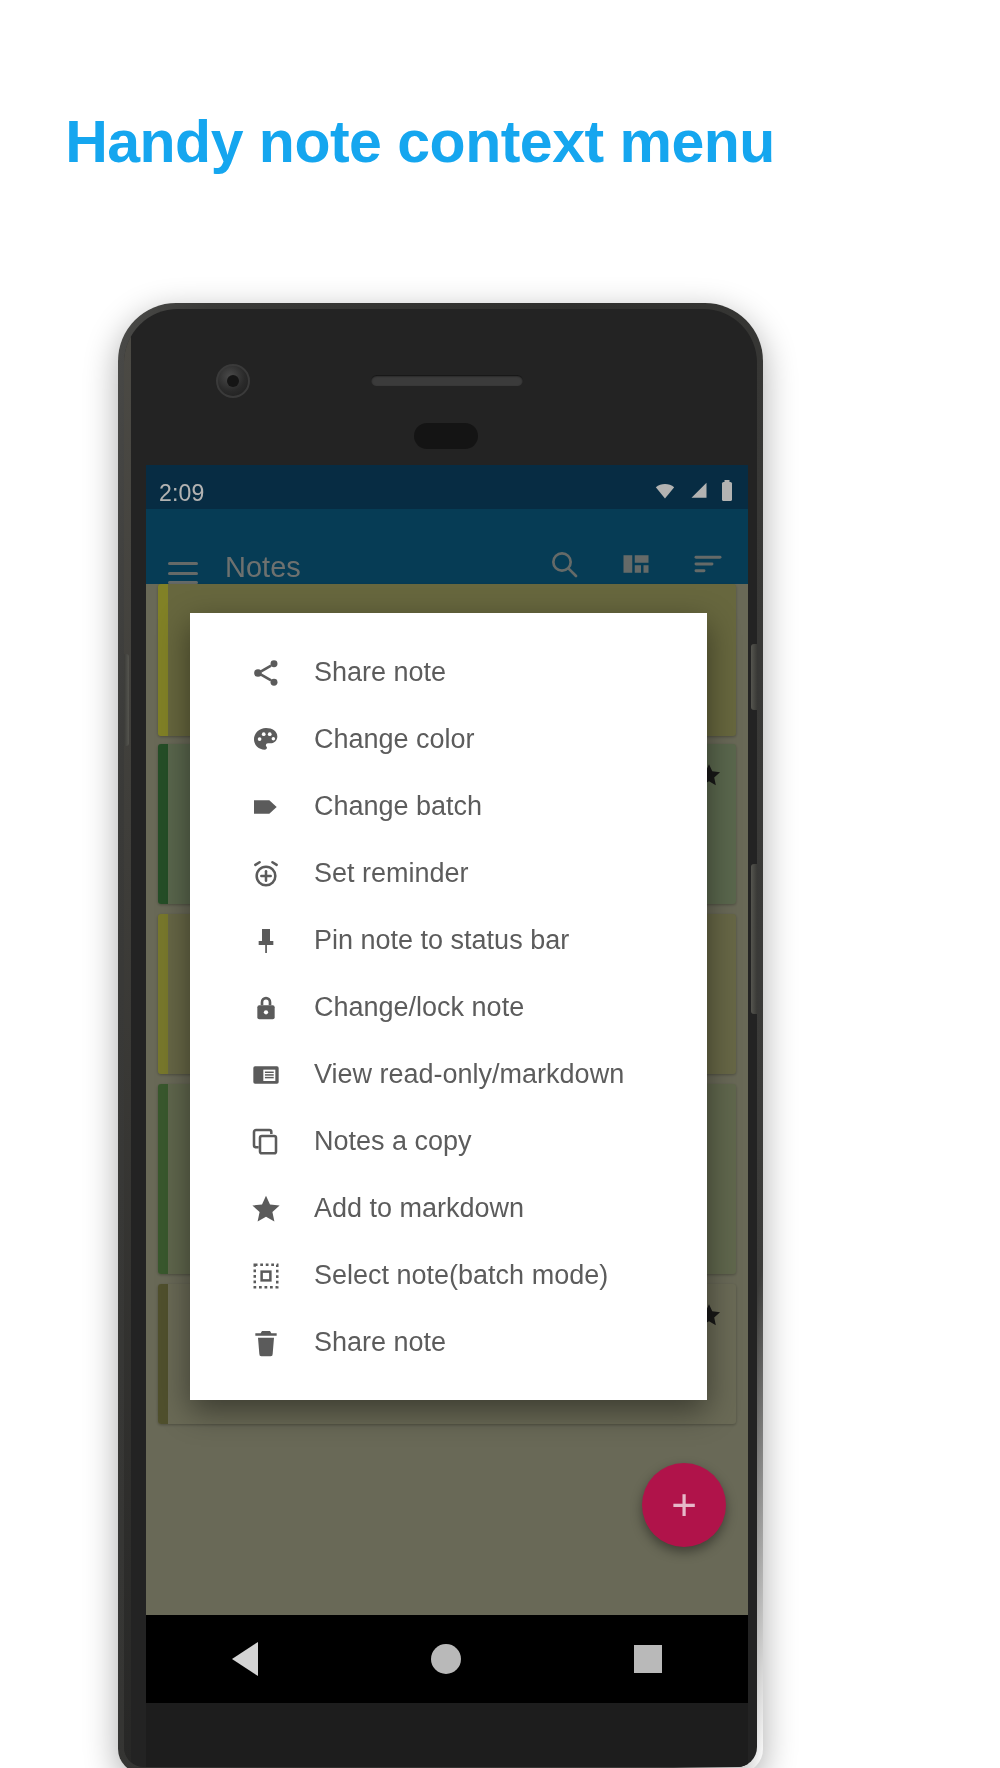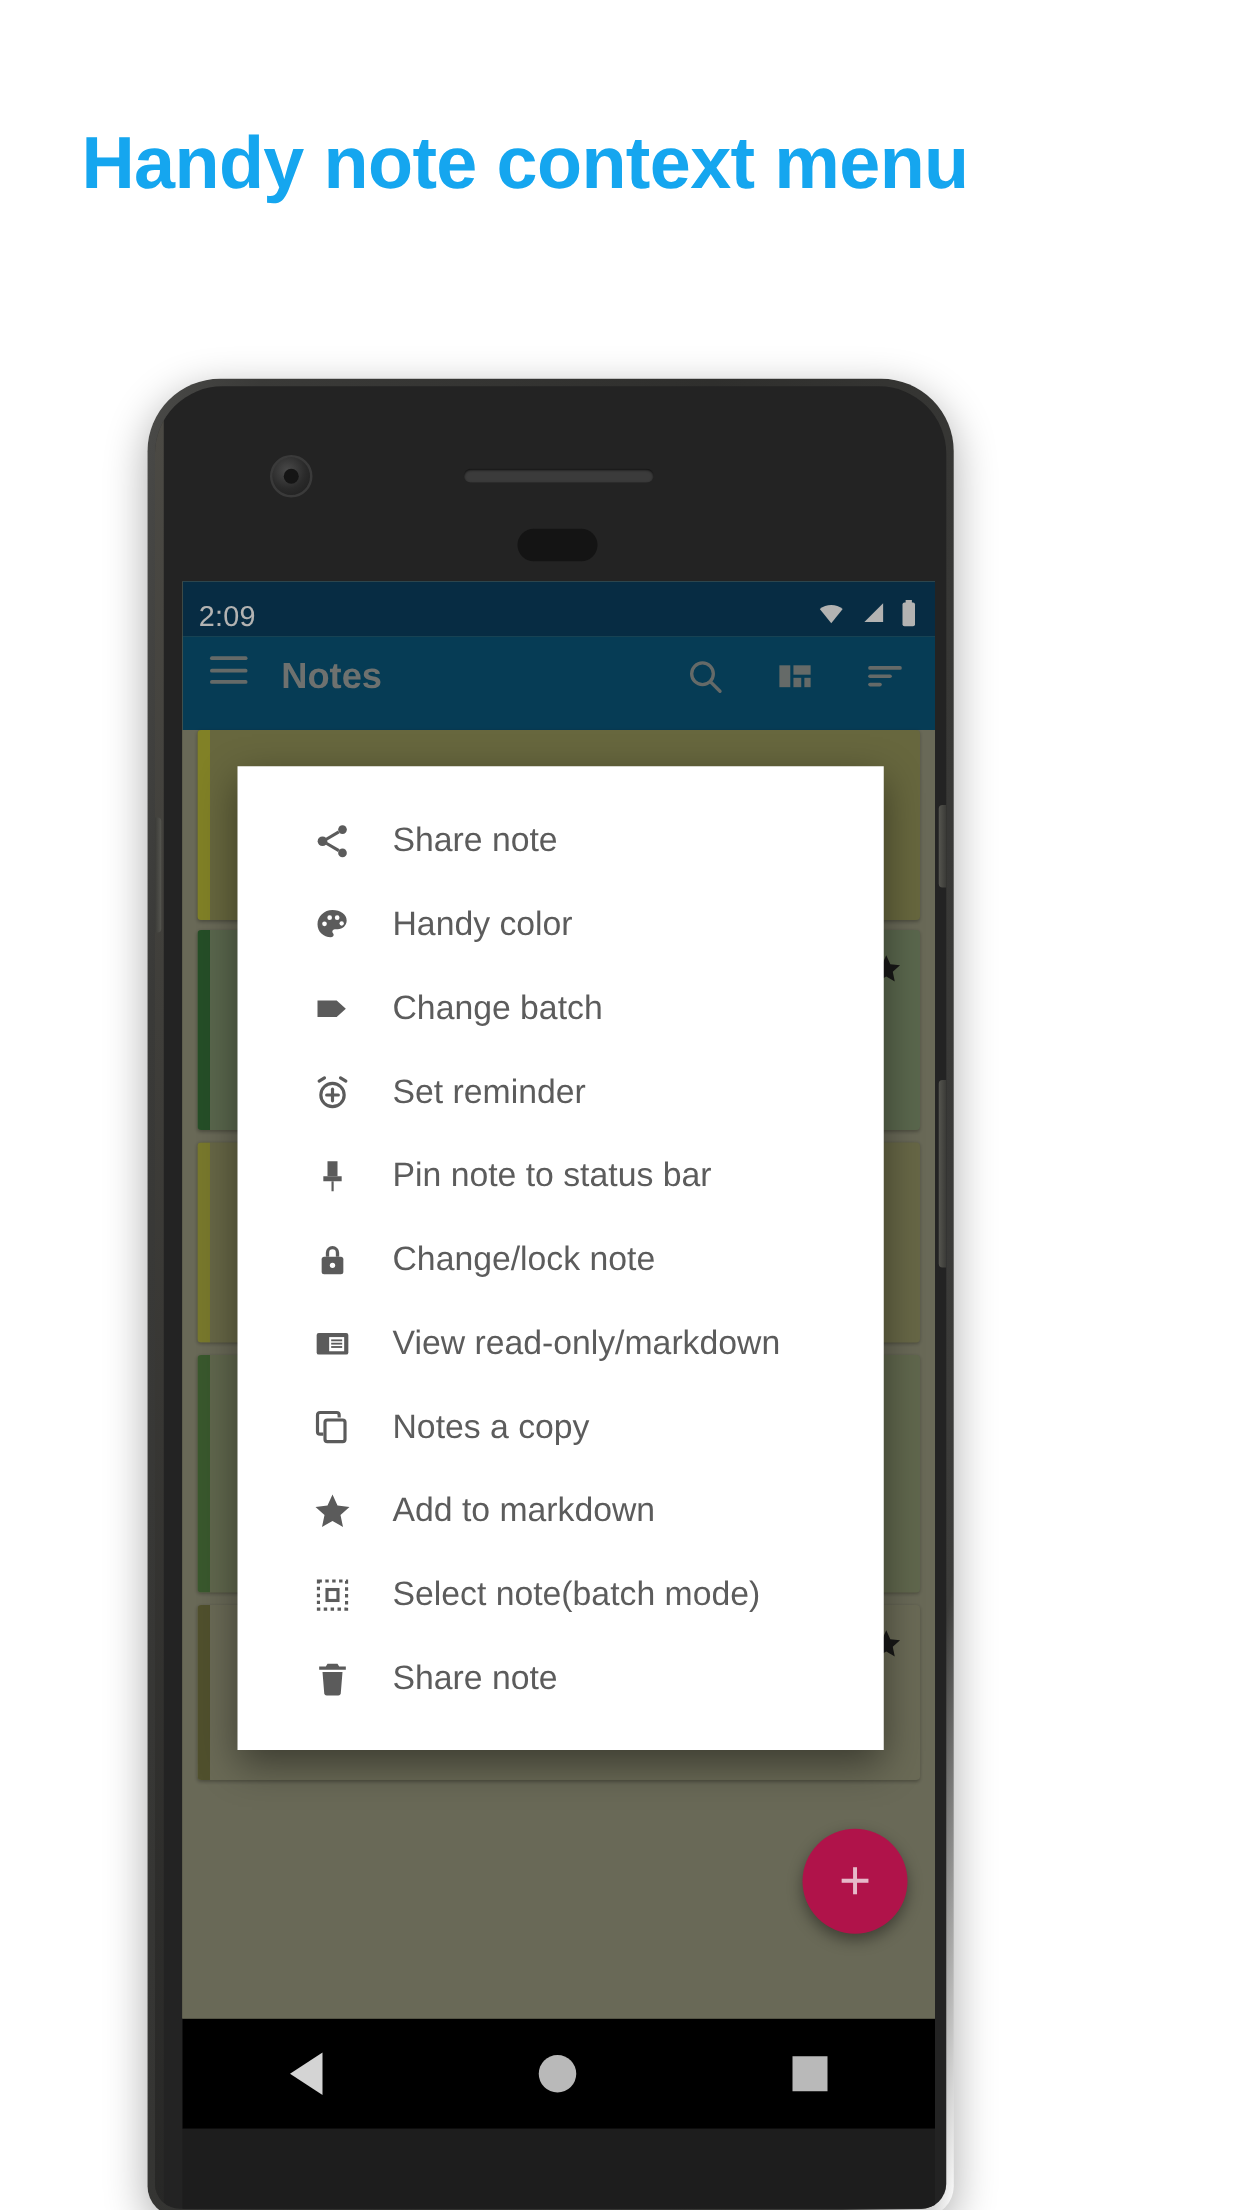--- a/index.html
+++ b/index.html
@@ -7,21 +7,21 @@
     width: 1000px; height: 1768px;
     background: #ffffff;
     font-family: "Liberation Sans", sans-serif;
     overflow: hidden;
   }
   .page { position: relative; width: 1000px; height: 1768px; background:#fff; }
 
   
   .headline {
     position: absolute;
-    top: 96px; left: 0; width: 840px;
+    top: 108px; left: 0; width: 840px;
     text-align: center;
     font-size: 59px;
     font-weight: 700;
     letter-spacing: -0.5px;
     color: #15a6ef;
     font-family: "Liberation Sans", sans-serif;
   }
 
   
   .phone {
@@ -89,21 +89,21 @@
     position: relative; height: 44px; background: #02395c;
     display: flex; align-items: center; justify-content: space-between;
     padding: 12px 14px 0 13px;
   }
   .clock { color: #fff; font-size: 23px; letter-spacing:.2px; }
   .sysicons { display: flex; align-items: center; gap: 9px; }
 
   
   .appbar {
     position: relative; height: 75px; background: #015077;
-    display: flex; align-items: flex-start; padding: 16px 18px 0 22px; font-weight: bold;
+    display: flex; align-items: flex-end; padding: 16px 18px 0 22px;
   }
   .appbar .title {
     color: #9a9e9c; font-size: 29px; margin-left: 27px; flex: 1;
     font-family: "Liberation Sans", sans-serif;
   }
   .appbar-actions { display: flex; align-items: center; gap: 41px; margin-right: 6px; }
   .hamburger { width: 30px; height: 22px; display:flex; flex-direction:column; justify-content:space-between; }
   .hamburger span { display:block; height: 3px; background:#8d9492; border-radius:2px; }
 
   
@@ -305,21 +305,21 @@
           <div class="menu-item">
             <span class="mi-icon">
               <svg width="32" height="32" viewBox="0 0 24 24" fill="#5b5b5b">
                 <path d="M12 3C7 3 3 6.8 3 11.5c0 4.5 3.6 7.8 8 7.8 1 0 1.7-.6 1.7-1.4 0-.4-.2-.7-.4-1-.3-.3-.4-.6-.4-1 0-.8.7-1.4 1.5-1.4h1.7c3 0 5.4-2.3 5.4-5.2C20.5 5.6 16.8 3 12 3z"></path>
                 <circle cx="7.2" cy="11.3" r="1.4" fill="#fff"></circle>
                 <circle cx="10.3" cy="7.6" r="1.4" fill="#fff"></circle>
                 <circle cx="14.8" cy="7.6" r="1.4" fill="#fff"></circle>
                 <circle cx="17.5" cy="11.1" r="1.3" fill="#fff"></circle>
               </svg>
             </span>
-            <span class="mi-label">Handy color</span>
+            <span class="mi-label">Change color</span>
           </div>
 
           <div class="menu-item">
             <span class="mi-icon">
               <svg width="32" height="32" viewBox="0 0 24 24" fill="#5b5b5b">
                 <path d="M3 7h11.5l5.5 5-5.5 5H3z"></path>
               </svg>
             </span>
             <span class="mi-label">Change batch</span>
           </div>

